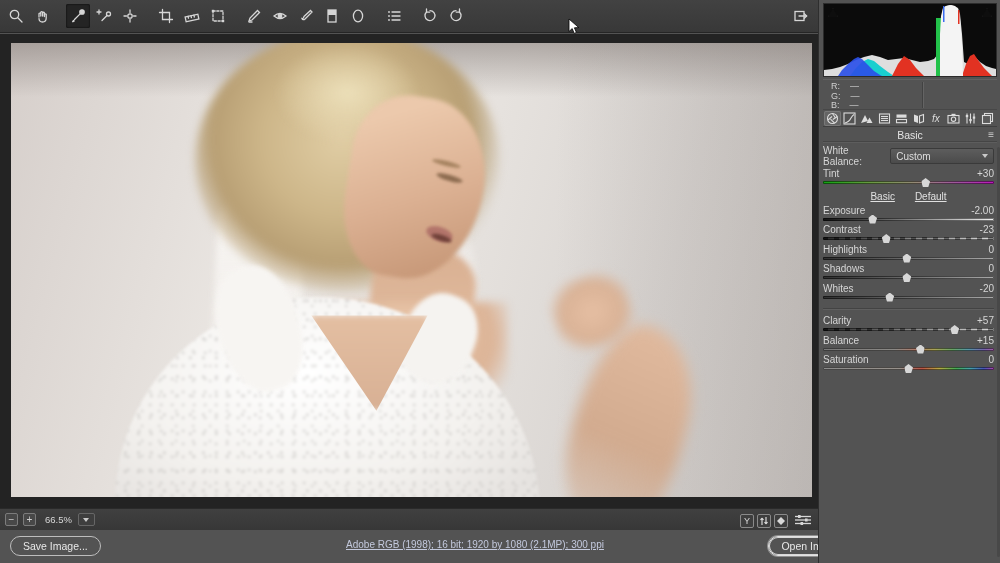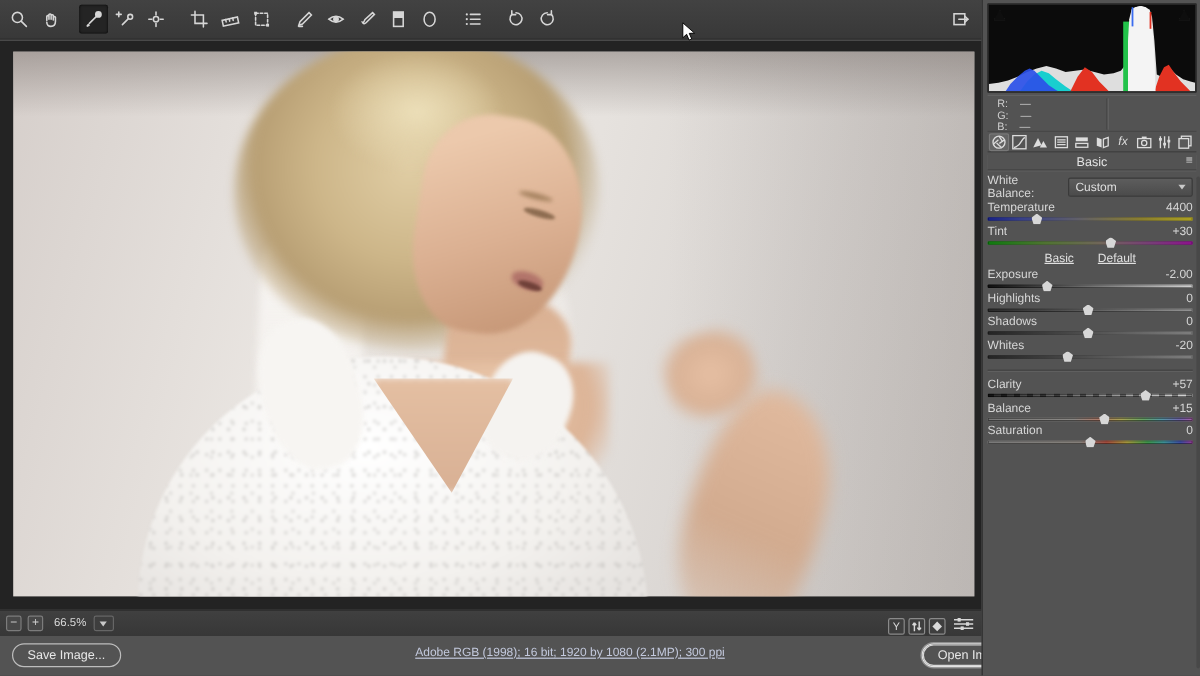--- a/index.html
+++ b/index.html
@@ -455,30 +455,20 @@
       <div class="wb-row">
         <span class="wb-label">White Balance:</span>
         <div class="wb-select">
           <span>Custom</span>
           <span class="caret"></span>
         </div>
       </div>
 
       <div class="sblock">
         <div class="sl-line">
-            <span>Temperature</span>
-            <span>4400</span>
-          </div>
-        <div class="strack">
-            <div class="track-line t-temp"></div>
-            <div class="sthumb" style="left: 24%;"></div>
-          </div>
-      </div>
-      <div class="sblock">
-        <div class="sl-line">
             <span>Tint</span>
             <span>+30</span>
           </div>
         <div class="strack">
             <div class="track-line t-tint"></div>
             <div class="sthumb" style="left: 60%;"></div>
           </div>
       </div>
 
       <div class="auto-row">
@@ -491,20 +481,30 @@
             <span>Exposure</span>
             <span>-2.00</span>
           </div>
         <div class="strack">
             <div class="track-line t-exp"></div>
             <div class="sthumb" style="left: 29%;"></div>
           </div>
       </div>
       <div class="sblock">
         <div class="sl-line">
+            <span>Contrast</span>
+            <span>-23</span>
+          </div>
+        <div class="strack">
+            <div class="track-line t-con"></div>
+            <div class="sthumb" style="left: 37%;"></div>
+          </div>
+      </div>
+      <div class="sblock">
+        <div class="sl-line">
             <span>Highlights</span>
             <span>0</span>
           </div>
         <div class="strack">
             <div class="track-line t-plain"></div>
             <div class="sthumb" style="left: 49%;"></div>
           </div>
       </div>
       <div class="sblock">
         <div class="sl-line">

